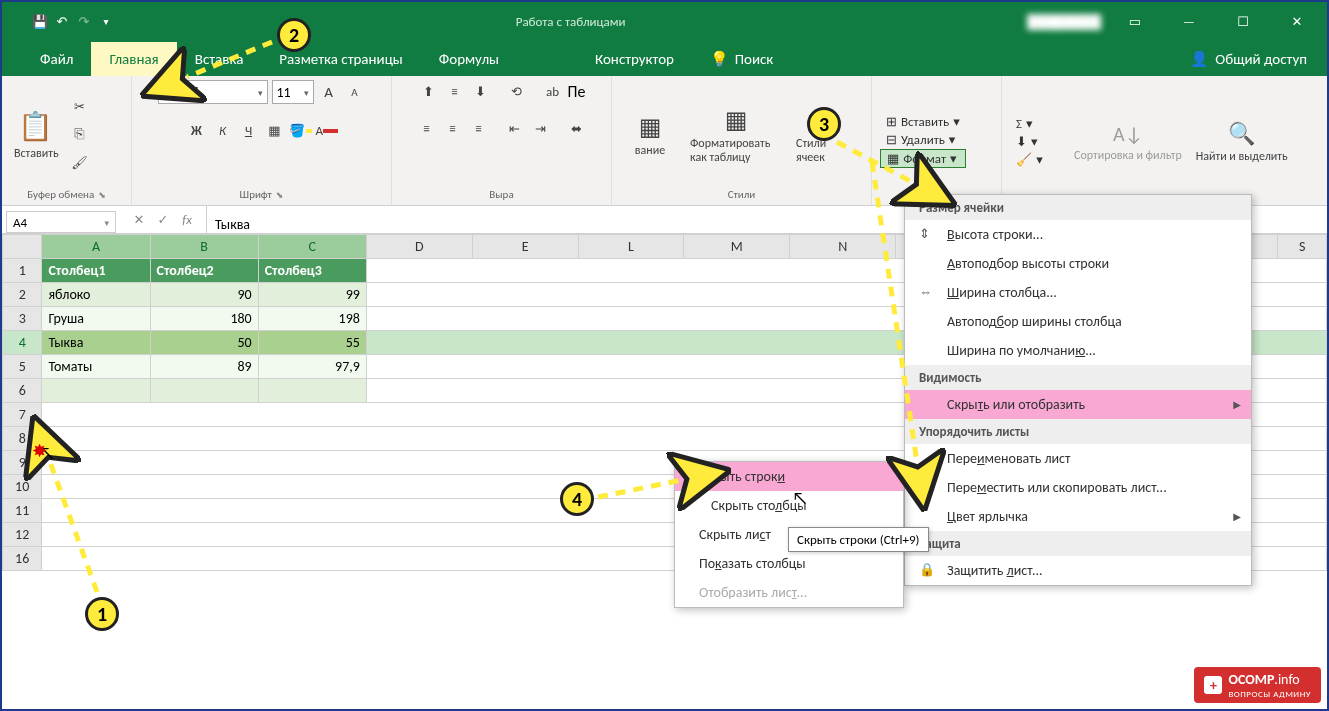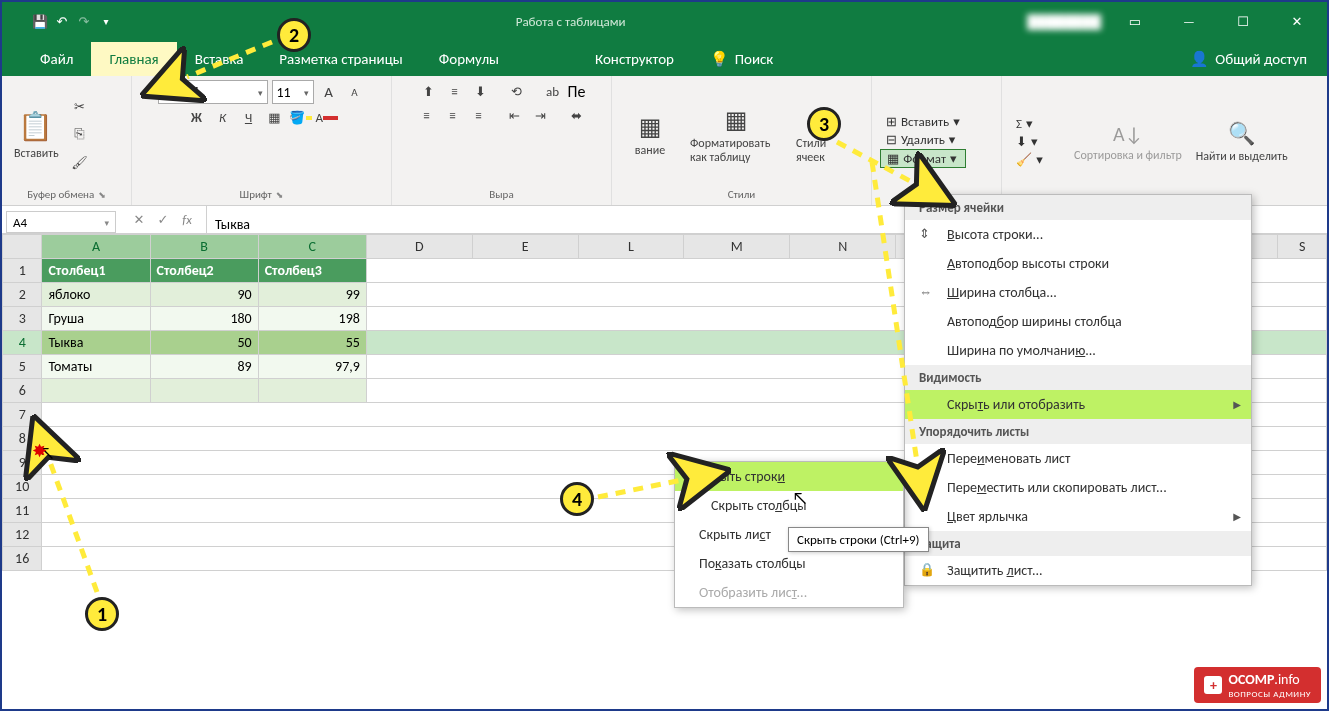--- a/index.html
+++ b/index.html
@@ -14,21 +14,21 @@
 .rtab{color:#fff;padding:8px 18px;font-size:15px;cursor:pointer}
 .rtab.active{background:#fef9c3;color:#107c41}
 .rtab.search{display:flex;align-items:center;gap:6px}
 .rtab.share{margin-left:auto;display:flex;align-items:center;gap:6px;padding-right:20px}
 .ribbon-body{background:#f3f2f1;height:130px;border-bottom:1px solid #d0d0d0;display:flex;position:relative}
 .rgroup{border-right:1px solid #e0e0e0;padding:4px 8px 2px;display:flex;flex-direction:column;justify-content:space-between;position:relative}
 .rg-content{display:flex;align-items:center;gap:6px;flex:1}
 .rg-label{font-size:11px;color:#666;text-align:center;padding-bottom:2px}
 .rg-label .dlg{font-size:9px;margin-left:4px;color:#888}
 .big-btn{display:flex;flex-direction:column;align-items:center;font-size:12px;gap:2px;padding:2px 4px;color:#444}
-.font-box{display:flex;flex-direction:column;gap:2px}
+.font-box{display:flex;flex-direction:column;gap:15px}
 .font-row{display:flex;gap:4px;align-items:center}
 .combo{background:#fff;border:1px solid #aaa;height:24px;display:flex;align-items:center;padding:0 4px;font-size:14px}
 .combo.wn{width:110px}.combo.ws{width:42px}
 .combo .dd{margin-left:auto;font-size:9px;color:#666}
 .mini-btn{width:22px;height:22px;display:flex;align-items:center;justify-content:center;font-size:13px;color:#444}
 .bold{font-weight:bold}.ital{font-style:italic}
 .underline-a{display:inline-block;width:18px;height:4px;margin-top:2px}
 .cells-col{display:flex;flex-direction:column;gap:1px}
 .cell-line{display:flex;align-items:center;gap:4px;font-size:13px;color:#333;padding:1px 6px}
 .cell-line.hl{background:#c8e6c9;border:1px solid #2e7d32}
@@ -48,21 +48,21 @@
 .grid .thead th.sel{background:#9ccc9c}
 .tbl-head td{background:#4a9c5e;color:#fff;font-weight:bold}
 .tbl-r1 td{background:#e2efda}
 .tbl-r2 td{background:#f2f9ef}
 .tbl-sel td{background:#a9d08e}
 .grid td.num{text-align:right}
 .grid th.corner{width:40px;background:#e6e6e6}
 .dropdown{position:absolute;background:#fff;border:1px solid #bbb;box-shadow:2px 2px 8px rgba(0,0,0,0.25);font-size:14px;color:#333;z-index:50}
 .dd-header{background:#eee;padding:5px 14px;font-weight:bold;font-size:13px;color:#555}
 .dd-item{padding:6px 14px 6px 42px;position:relative;white-space:nowrap}
-.dd-item.hl{background:#bef264}
+.dd-item.hl{background:#f9a8d4}
 .dd-item .ico{position:absolute;left:14px;top:6px;font-size:13px;color:#555}
 .dd-item .arrow{position:absolute;right:10px;top:8px;font-size:10px;color:#555}
 .dd-item.disabled{color:#aaa}
 .dd-sub{position:absolute;left:672px;top:459px;width:230px}
 .dd-main{position:absolute;left:902px;top:192px;width:348px}
 .tooltip{position:absolute;background:#fff;border:1px solid #888;padding:4px 8px;font-size:13px;box-shadow:1px 1px 4px rgba(0,0,0,0.2);z-index:60}
 .annot{position:absolute;width:34px;height:34px;border-radius:50%;background:#ffeb3b;border:3px solid #222;display:flex;align-items:center;justify-content:center;font-weight:bold;font-size:20px;z-index:100;color:#000}
 .arrow-svg{position:absolute;z-index:90;pointer-events:none}
 .cursor{position:absolute;z-index:95;font-size:18px;color:#000}
 .watermark{position:absolute;right:6px;bottom:6px;background:#d32f2f;color:#fff;padding:4px 10px;border-radius:4px;font-weight:bold;font-size:14px;z-index:200;display:flex;align-items:center;gap:6px}

